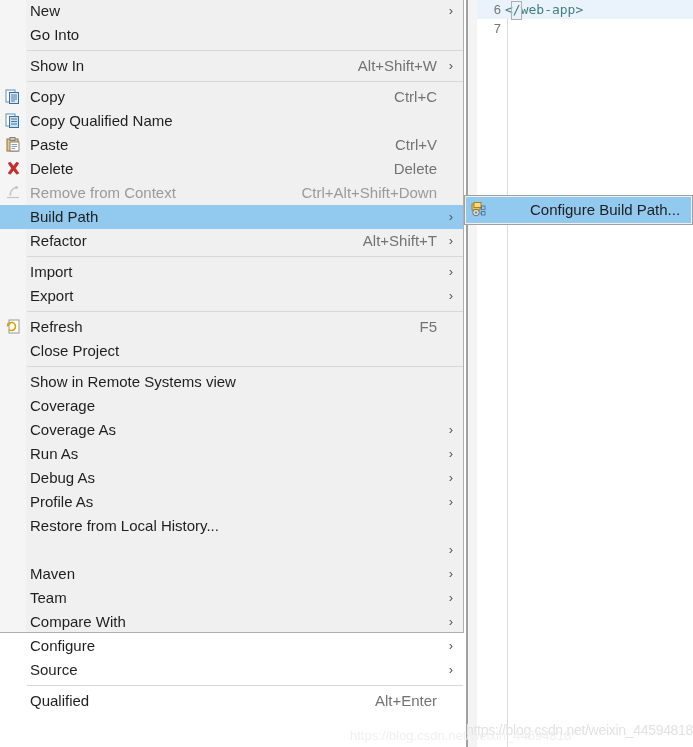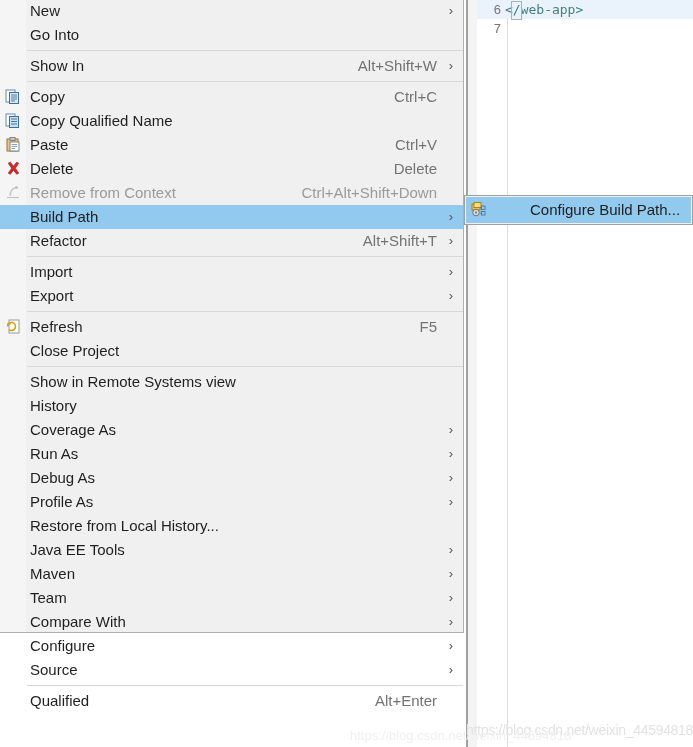--- a/index.html
+++ b/index.html
@@ -362,21 +362,21 @@
   <div class="menu-item">
     <span class="mi-label">Close Project</span>
   </div>
 
   <div class="menu-sep"></div>
 
   <div class="menu-item">
     <span class="mi-label">Show in Remote Systems view</span>
   </div>
   <div class="menu-item">
-    <span class="mi-label">History</span>
+    <span class="mi-label">Coverage</span>
   </div>
   <div class="menu-item">
     <span class="mi-label">Coverage As</span>
     <span class="mi-arrow">›</span>
   </div>
   <div class="menu-item">
     <span class="mi-label">Run As</span>
     <span class="mi-arrow">›</span>
   </div>
   <div class="menu-item">
@@ -384,21 +384,20 @@
     <span class="mi-arrow">›</span>
   </div>
   <div class="menu-item">
     <span class="mi-label">Profile As</span>
     <span class="mi-arrow">›</span>
   </div>
   <div class="menu-item">
     <span class="mi-label">Restore from Local History...</span>
   </div>
   <div class="menu-item">
-    <span class="mi-label">Java EE Tools</span>
     <span class="mi-arrow">›</span>
   </div>
   <div class="menu-item">
     <span class="mi-label">Maven</span>
     <span class="mi-arrow">›</span>
   </div>
   <div class="menu-item">
     <span class="mi-label">Team</span>
     <span class="mi-arrow">›</span>
   </div>

